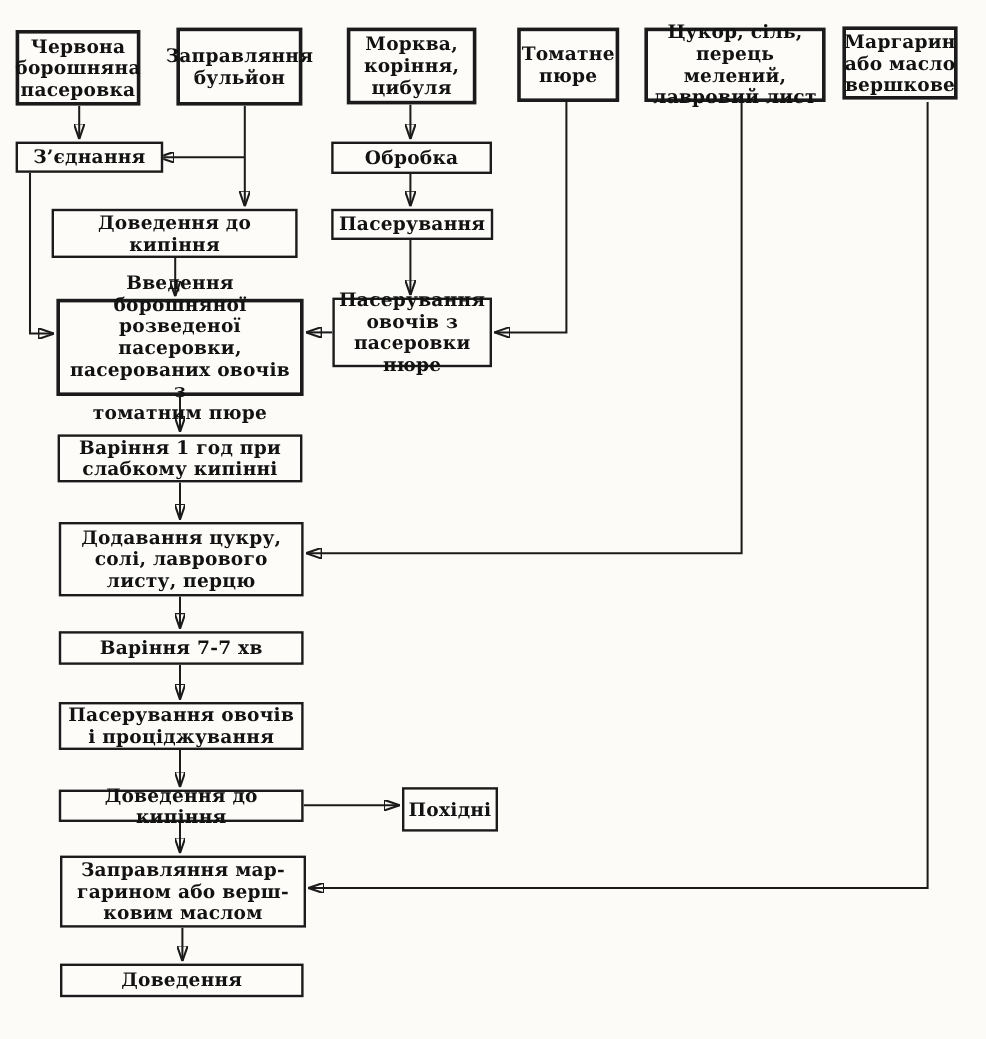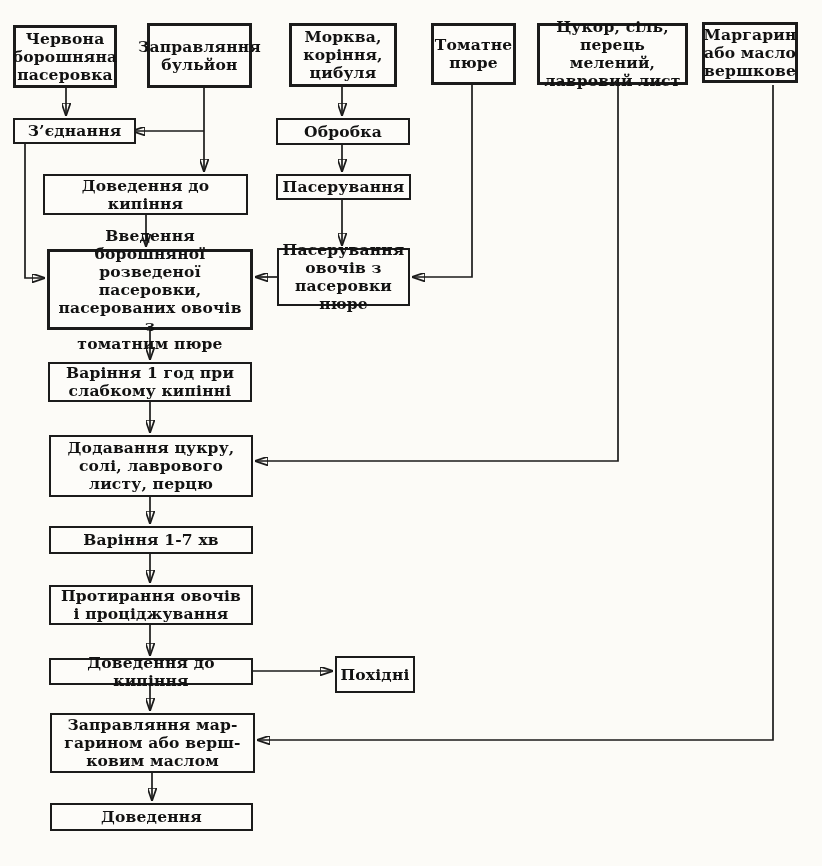--- a/index.html
+++ b/index.html
@@ -105,23 +105,23 @@
 овочів з
 пасеровки пюре</div>
 
   <div class="node" style="left:48px;top:362px;width:204px;height:40px">Варіння 1 год при
 слабкому кипінні</div>
 
   <div class="node" style="left:49px;top:435px;width:204px;height:62px">Додавання цукру,
 солі, лаврового
 листу, перцю</div>
 
-  <div class="node" style="left:49px;top:526px;width:204px;height:28px">Варіння 1-7 хв</div>
+  <div class="node" style="left:49px;top:526px;width:204px;height:28px">Варіння 7-7 хв</div>
 
-  <div class="node" style="left:49px;top:585px;width:204px;height:40px">Протирання овочів
+  <div class="node" style="left:49px;top:585px;width:204px;height:40px">Пасерування овочів
 і проціджування</div>
 
   <div class="node" style="left:49px;top:658px;width:204px;height:27px">Доведення до кипіння</div>
 
   <div class="node" style="left:335px;top:656px;width:80px;height:37px">Похідні</div>
 
   <div class="node" style="left:50px;top:713px;width:205px;height:60px">Заправляння мар-
 гарином або верш-
 ковим маслом</div>
 

